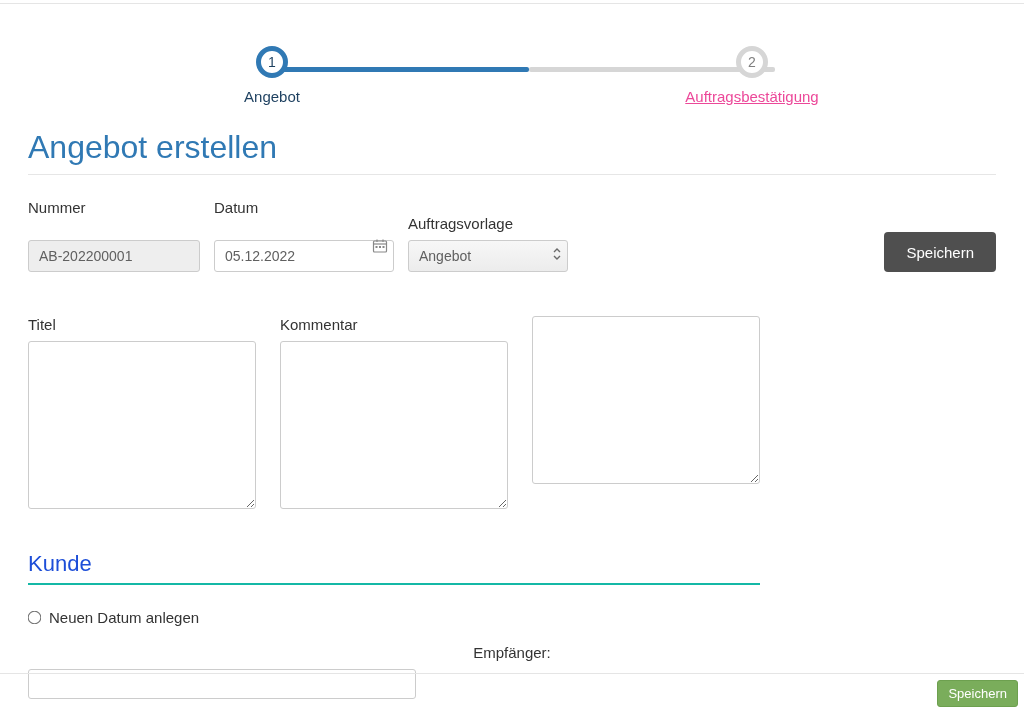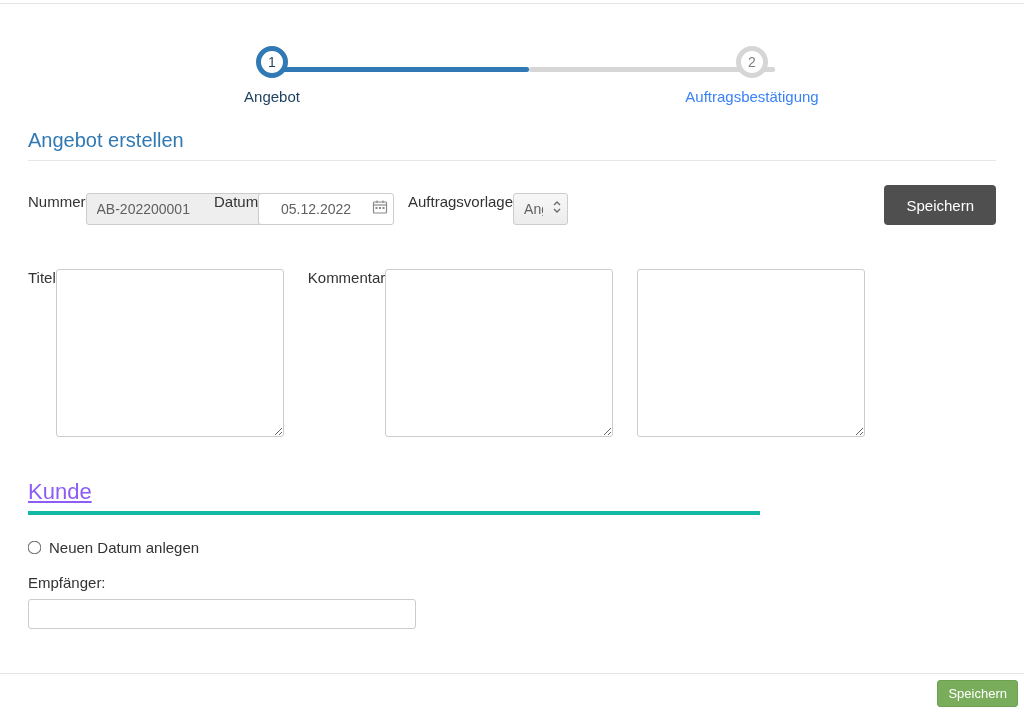--- a/index.html
+++ b/index.html
@@ -75,70 +75,71 @@
     border: 5px solid #d6d6d6;
     color: #7f7f7f;
   }
   .step-label {
     font-size: 15px;
   }
   .step-label.active {
     color: #1c3f5f;
   }
   .step-label.inactive {
-    color: #3b82f6;
+    color: #ec4899;
+    text-decoration: underline;
   }
   .page-title {
     color: #3079b4;
-    font-size: 20px;
+    font-size: 32px;
     font-weight: 400;
     padding-top: 14px;
     padding-bottom: 8px;
     border-bottom: 1px solid #e6e6e6;
     max-width: 978px;
   }
   .form-section {
     margin-top: 24px;
     max-width: 978px;
   }
   .row-top {
     display: flex;
     align-items: flex-end;
     gap: 14px;
   }
   .field {
     display: flex;
-    flex-direction: row;
+    flex-direction: column;
   }
   .field-label {
     color: #333;
     font-size: 15px;
     margin-bottom: 8px;
   }
   .ti {
     height: 32px;
     border: 1px solid #ccc;
     border-radius: 3px;
     padding: 4px 10px;
     font-size: 14px;
     color: #606060;
     background: #fff;
+    margin-top: 16px;
   }
   .ti.readonly {
     background: #eeeeee;
   }
   .date-wrap {
     position: relative;
     display: flex;
     align-items: center;
   }
   .date-wrap .ti {
     padding-right: 30px;
     width: 100%;
-    text-align: center;
   }
   .cal-icon {
     position: absolute;
     right: 6px;
     top: 50%;
     transform: translateY(-50%);
     color: #888;
     pointer-events: none;
   }
   .select-wrap {
@@ -182,28 +183,27 @@
   .ta {
     width: 228px;
     height: 168px;
     border: 1px solid #ccc;
     border-radius: 3px;
     padding: 8px;
     font-size: 14px;
     resize: both;
   }
   .section-title {
-    color: #8b5cf6;
+    color: #1d4ed8;
     font-size: 22px;
     font-weight: 400;
     margin-top: 42px;
     padding-bottom: 6px;
-    border-bottom: 4px solid #14b8a6;
+    border-bottom: 2px solid #14b8a6;
     max-width: 732px;
-    text-decoration: underline;
   }
   .radio-group {
     margin-top: 24px;
   }
   .radio-row {
     display: flex;
     align-items: center;
     margin-bottom: 10px;
     cursor: pointer;
   }
@@ -215,20 +215,21 @@
   .radio-row label {
     color: #333;
     font-size: 15px;
     cursor: pointer;
   }
   .empf-label {
     color: #333;
     font-size: 15px;
     margin-top: 18px;
     margin-bottom: 8px;
+    text-align: center;
   }
   .empf-input {
     width: 388px;
     height: 30px;
     border: 1px solid #ccc;
     border-radius: 3px;
     padding: 4px 10px;
     font-size: 14px;
   }
   .bottom-bar {

